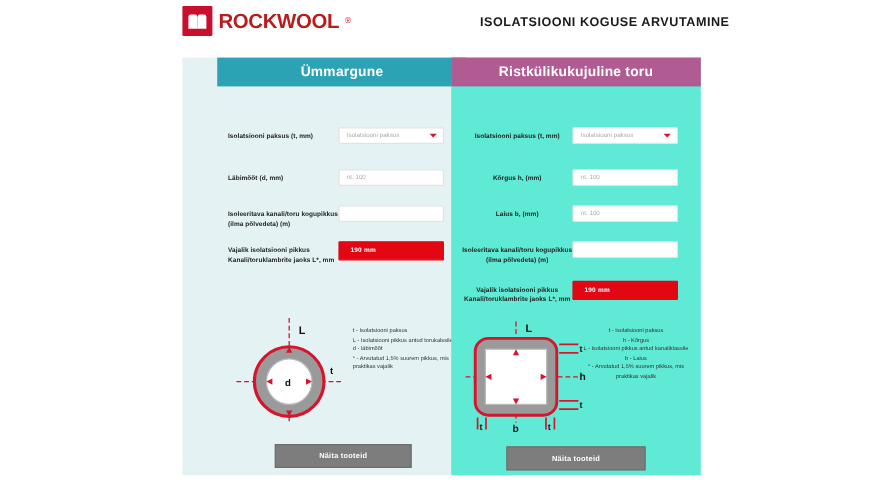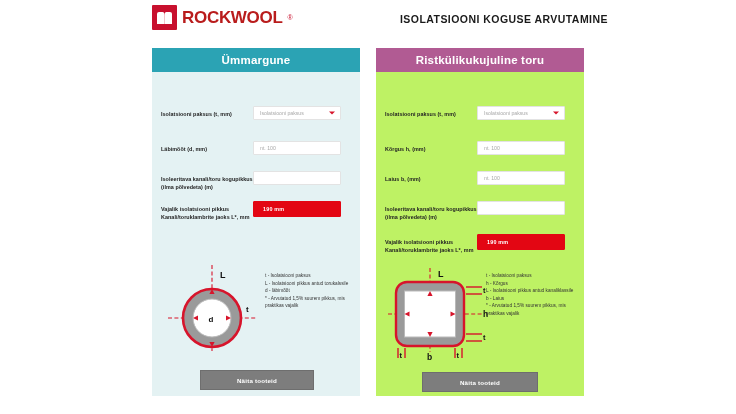--- a/index.html
+++ b/index.html
@@ -34,22 +34,22 @@
   .page-title{
     position:absolute;left:400px;top:13px;
     font-size:10.5px;font-weight:bold;color:#1a1a1a;
     letter-spacing:0.45px;
   }
 
   
   .panel{
     position:absolute;top:48px;width:208px;height:348px;
   }
-  .panel-left{left:152px;background:#E4F2F3;}
-  .panel-right{left:376px;background:#bef264;}
+  .panel-left{left:152px;background:#E4F2F3;padding-left:29px;}
+  .panel-right{left:376px;background:#5eead4;text-align:center;}
 
   .panel-head{
     height:24px;display:flex;align-items:center;justify-content:center;
     color:#ffffff;font-size:11.5px;font-weight:bold;letter-spacing:0.2px;
   }
   .head-left{background:#2BA3B4;}
   .head-right{background:#B15B93;}
 
   .panel-body{position:relative;height:324px;}
 

